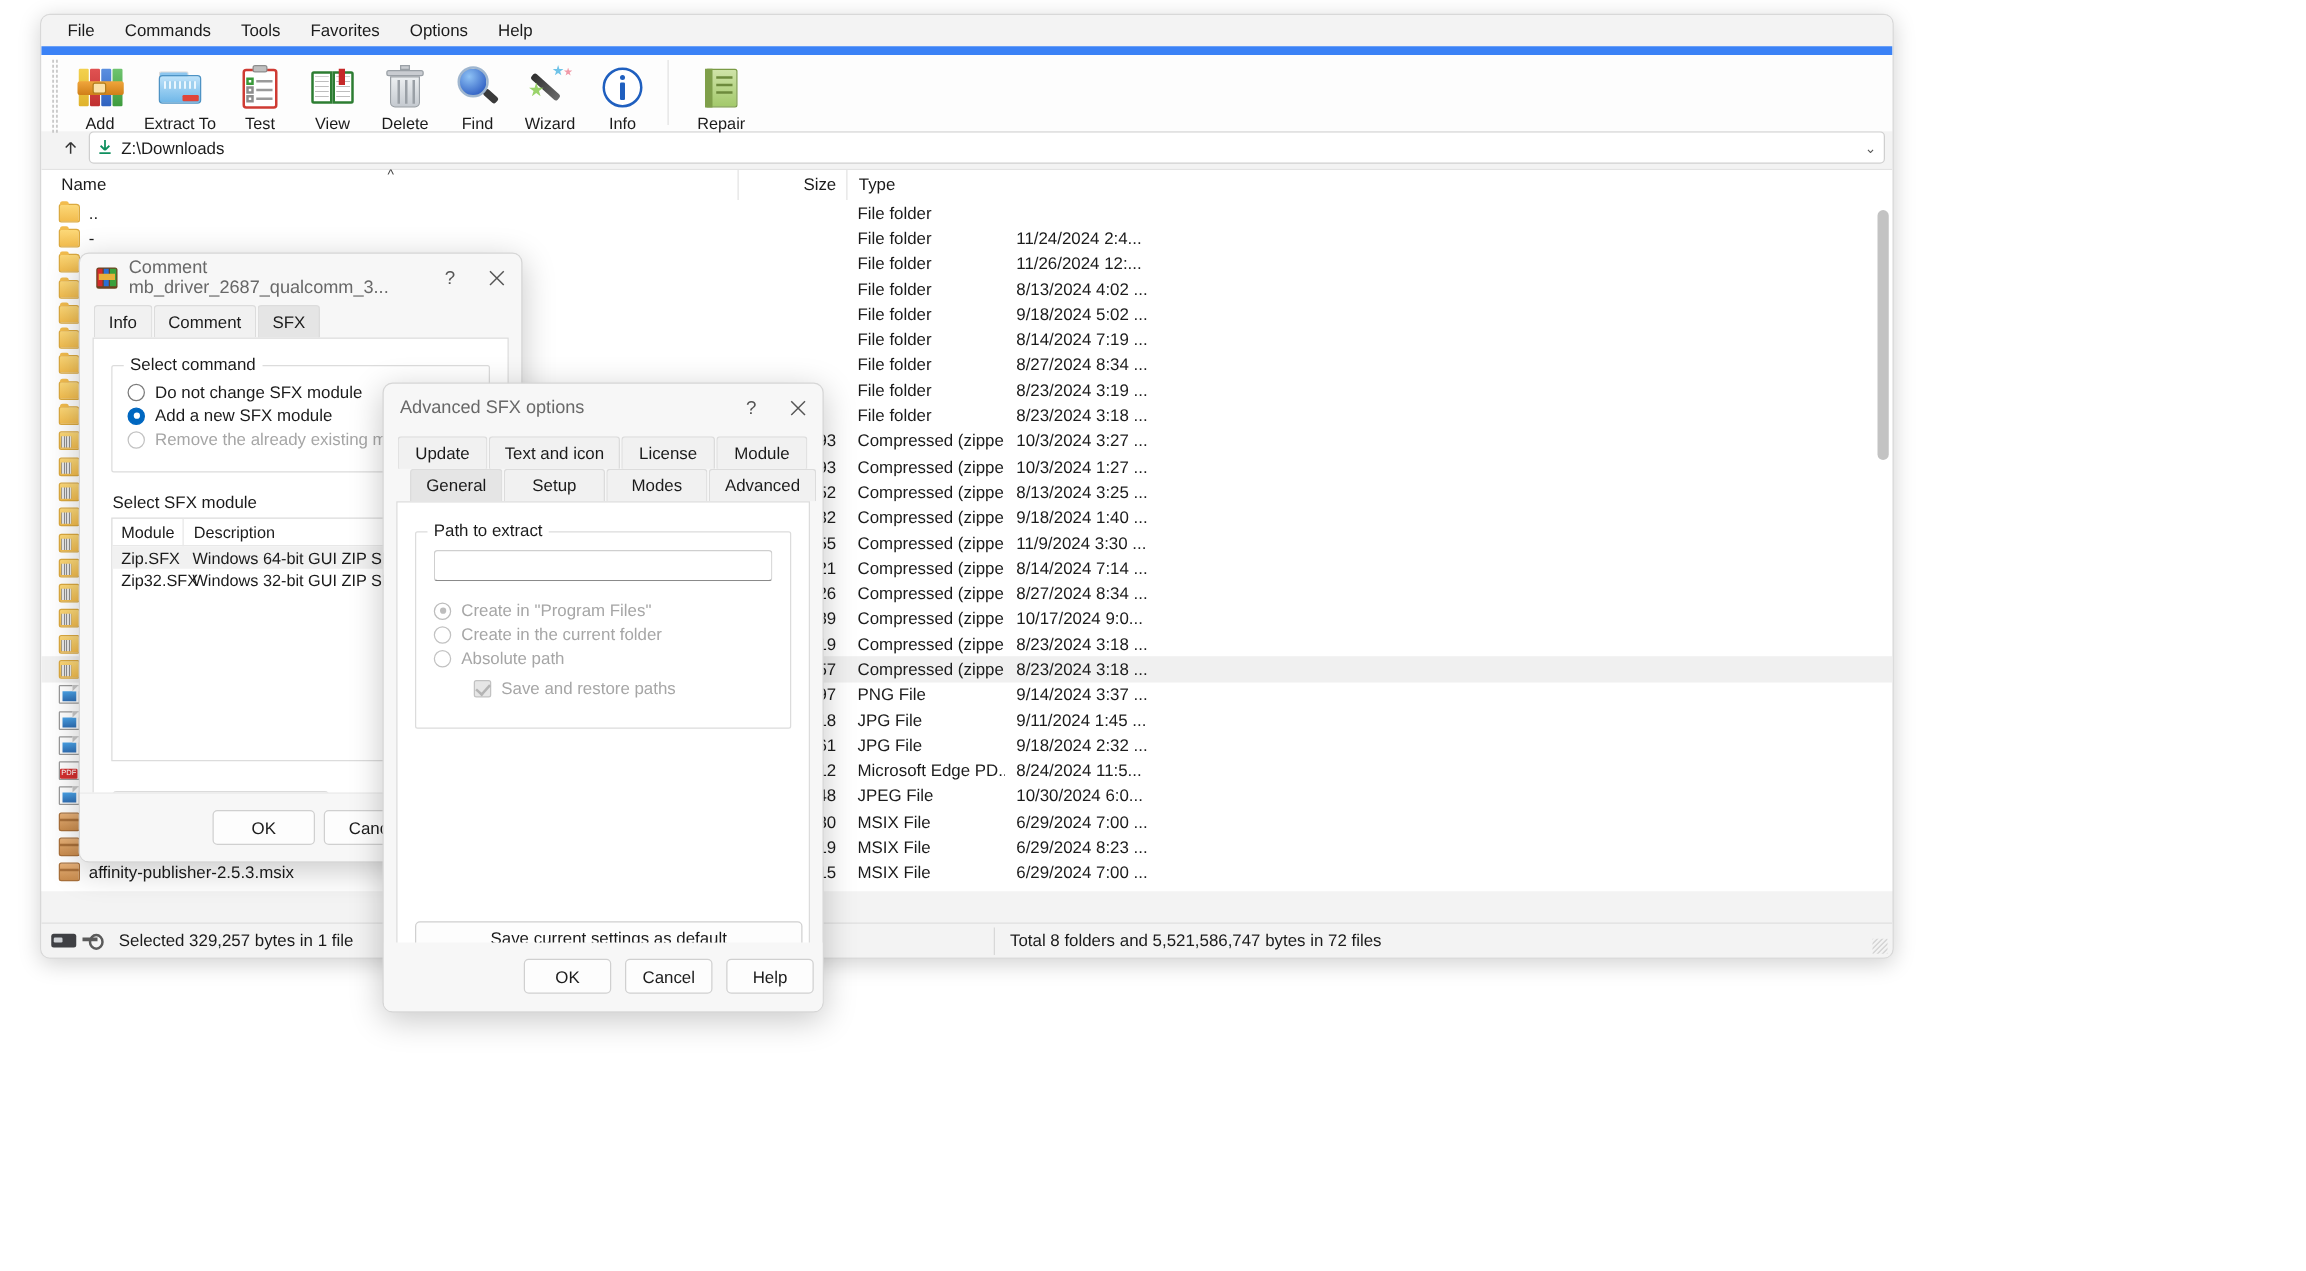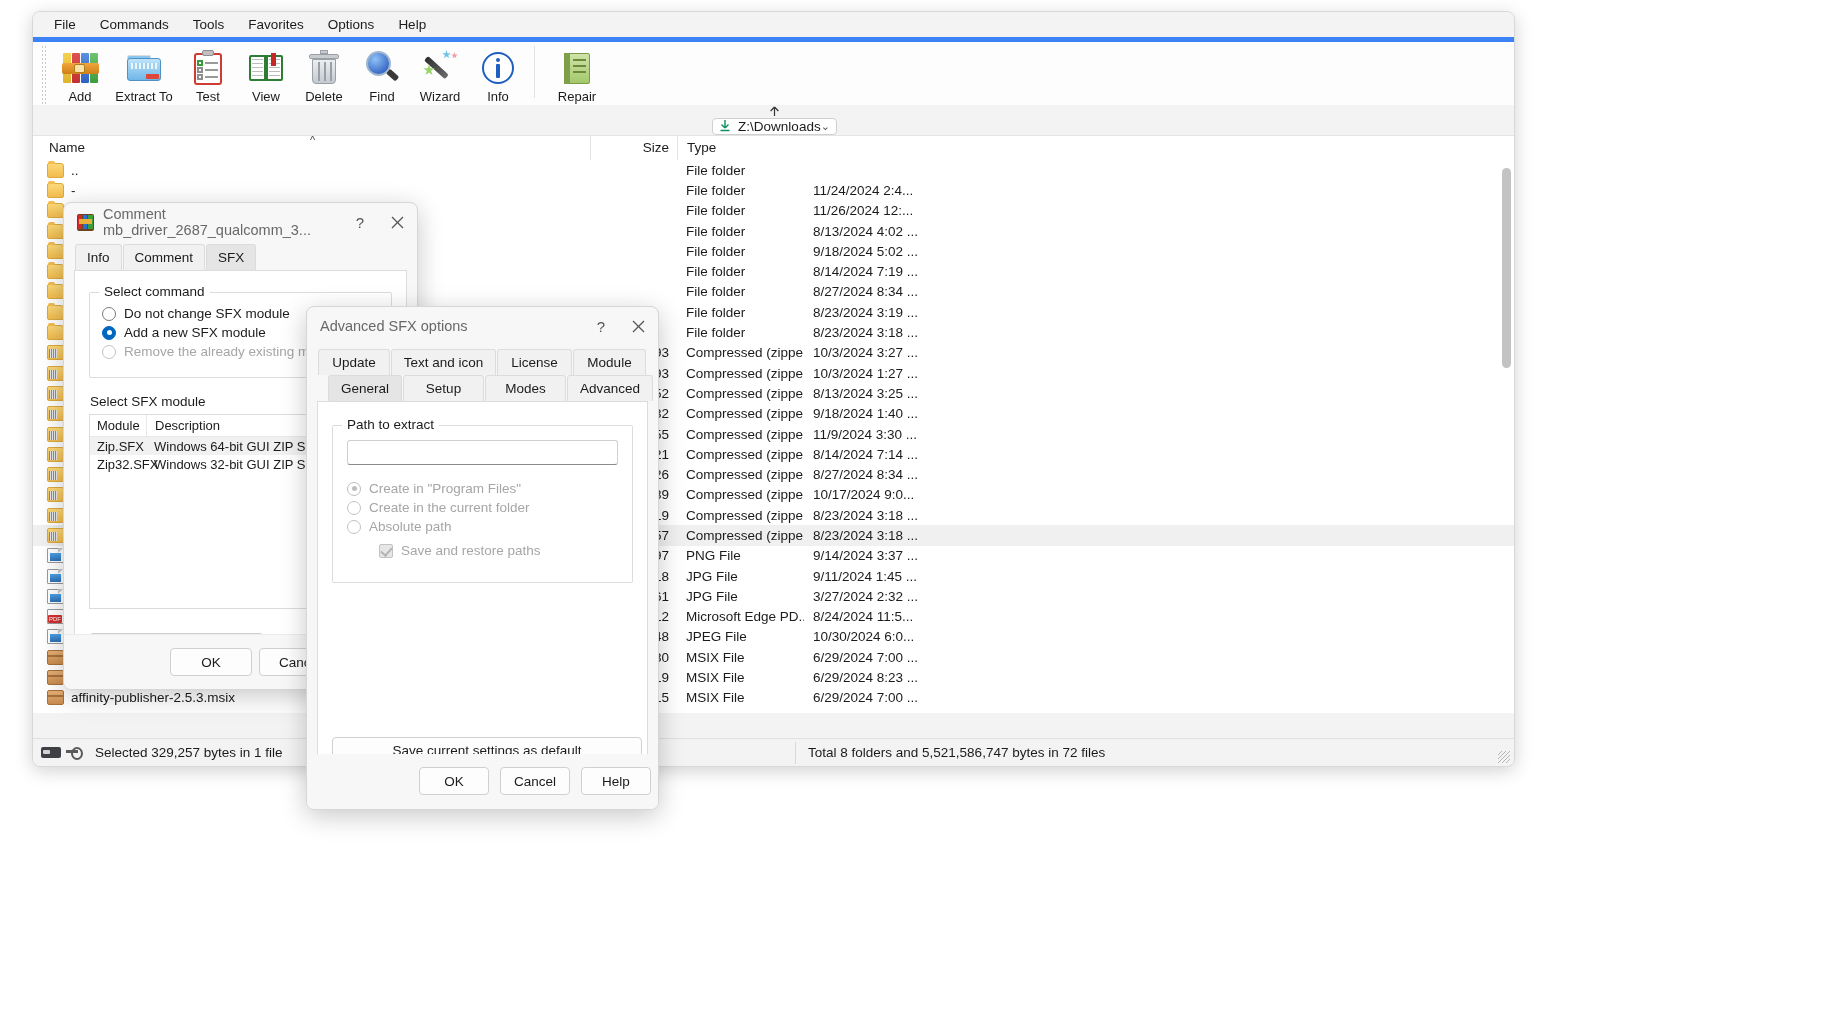--- a/index.html
+++ b/index.html
@@ -50,21 +50,21 @@
   .menubar {
     height: 25px; display: flex; align-items: center;
     padding-left: 10px; gap: 2px;
     font-size: 13.5px; color: #1b1b1b;
     background: #f3f3f3;
   }
   .menu-item { padding: 2px 11px; border-radius: 3px; }
 
   .toolbar {
     height: 68px; background: #fdfdfd;
-    border-top: 5px solid #3b82f6;
+    border-top: 7px solid #3b82f6;
     display: flex; align-items: flex-start; padding-left: 8px;
     position: relative;
   }
   .tb-grip {
     width: 6px; height: 60px; margin-top: 3px; margin-right: 4px;
     background-image: radial-gradient(#c9c9c9 1px, transparent 1px);
     background-size: 3px 4px;
   }
   .tb-btn {
     width: 58px; display:flex; flex-direction: column; align-items:center;
@@ -131,21 +131,21 @@
   .ic-info .bar{left:18px;top:16px;width:4px;height:14px;background:#1f5fbf;border-radius:1px;}
 
   .ic-rep i{position:absolute;}
   .ic-rep .bk{left:7px;top:5px;width:26px;height:31px;background:linear-gradient(#cfe3a8,#a3c96b);border:1px solid #7a9b45;border-radius:2px;}
   .ic-rep .sp{left:7px;top:5px;width:6px;height:31px;background:#7f9f4a;}
   .ic-rep .ln1{left:16px;top:11px;width:13px;height:2px;background:#6d8a3c;}
   .ic-rep .ln2{left:16px;top:17px;width:13px;height:2px;background:#6d8a3c;}
   .ic-rep .ln3{left:16px;top:23px;width:13px;height:2px;background:#6d8a3c;}
 
   
-  .addrbar { height: 30px; display:flex; align-items:center; padding: 0 6px 0 8px; background:#f3f3f3;flex-direction:column;}
+  .addrbar { height: 30px; display:flex; align-items:flex-start; padding: 0 6px 0 8px; background:#f3f3f3;}
   .up-arrow { width:30px; height:26px; display:flex; align-items:center; justify-content:center; color:#333; font-size:15px;}
   .addr-input {
     flex: 1; height: 26px; background:#fff; border:1px solid #cfcfcf; border-radius:4px;
     display:flex; align-items:center; padding: 0 6px; font-size: 13.5px; color:#1b1b1b;
   }
   .addr-dl { color:#0e8f5e; margin-right:7px; font-size:14px; line-height:1;}
   .addr-chev { margin-left:auto; color:#555; font-size:11px; }
 
   
   .list-head {
@@ -632,21 +632,21 @@
             <div class="md">9/14/2024 3:37 ...</div>
           </div>
           <div class="row">
             <div class="sz">18</div>
             <div class="tp">JPG File</div>
             <div class="md">9/11/2024 1:45 ...</div>
           </div>
           <div class="row">
             <div class="sz">61</div>
             <div class="tp">JPG File</div>
-            <div class="md">3/27/2024 2:32 ...</div>
+            <div class="md">9/18/2024 2:32 ...</div>
           </div>
           <div class="row">
             <div class="sz">12</div>
             <div class="tp">Microsoft Edge PD...</div>
             <div class="md">8/24/2024 11:5...</div>
           </div>
           <div class="row">
             <div class="sz">48</div>
             <div class="tp">JPEG File</div>
             <div class="md">10/30/2024 6:0...</div>

